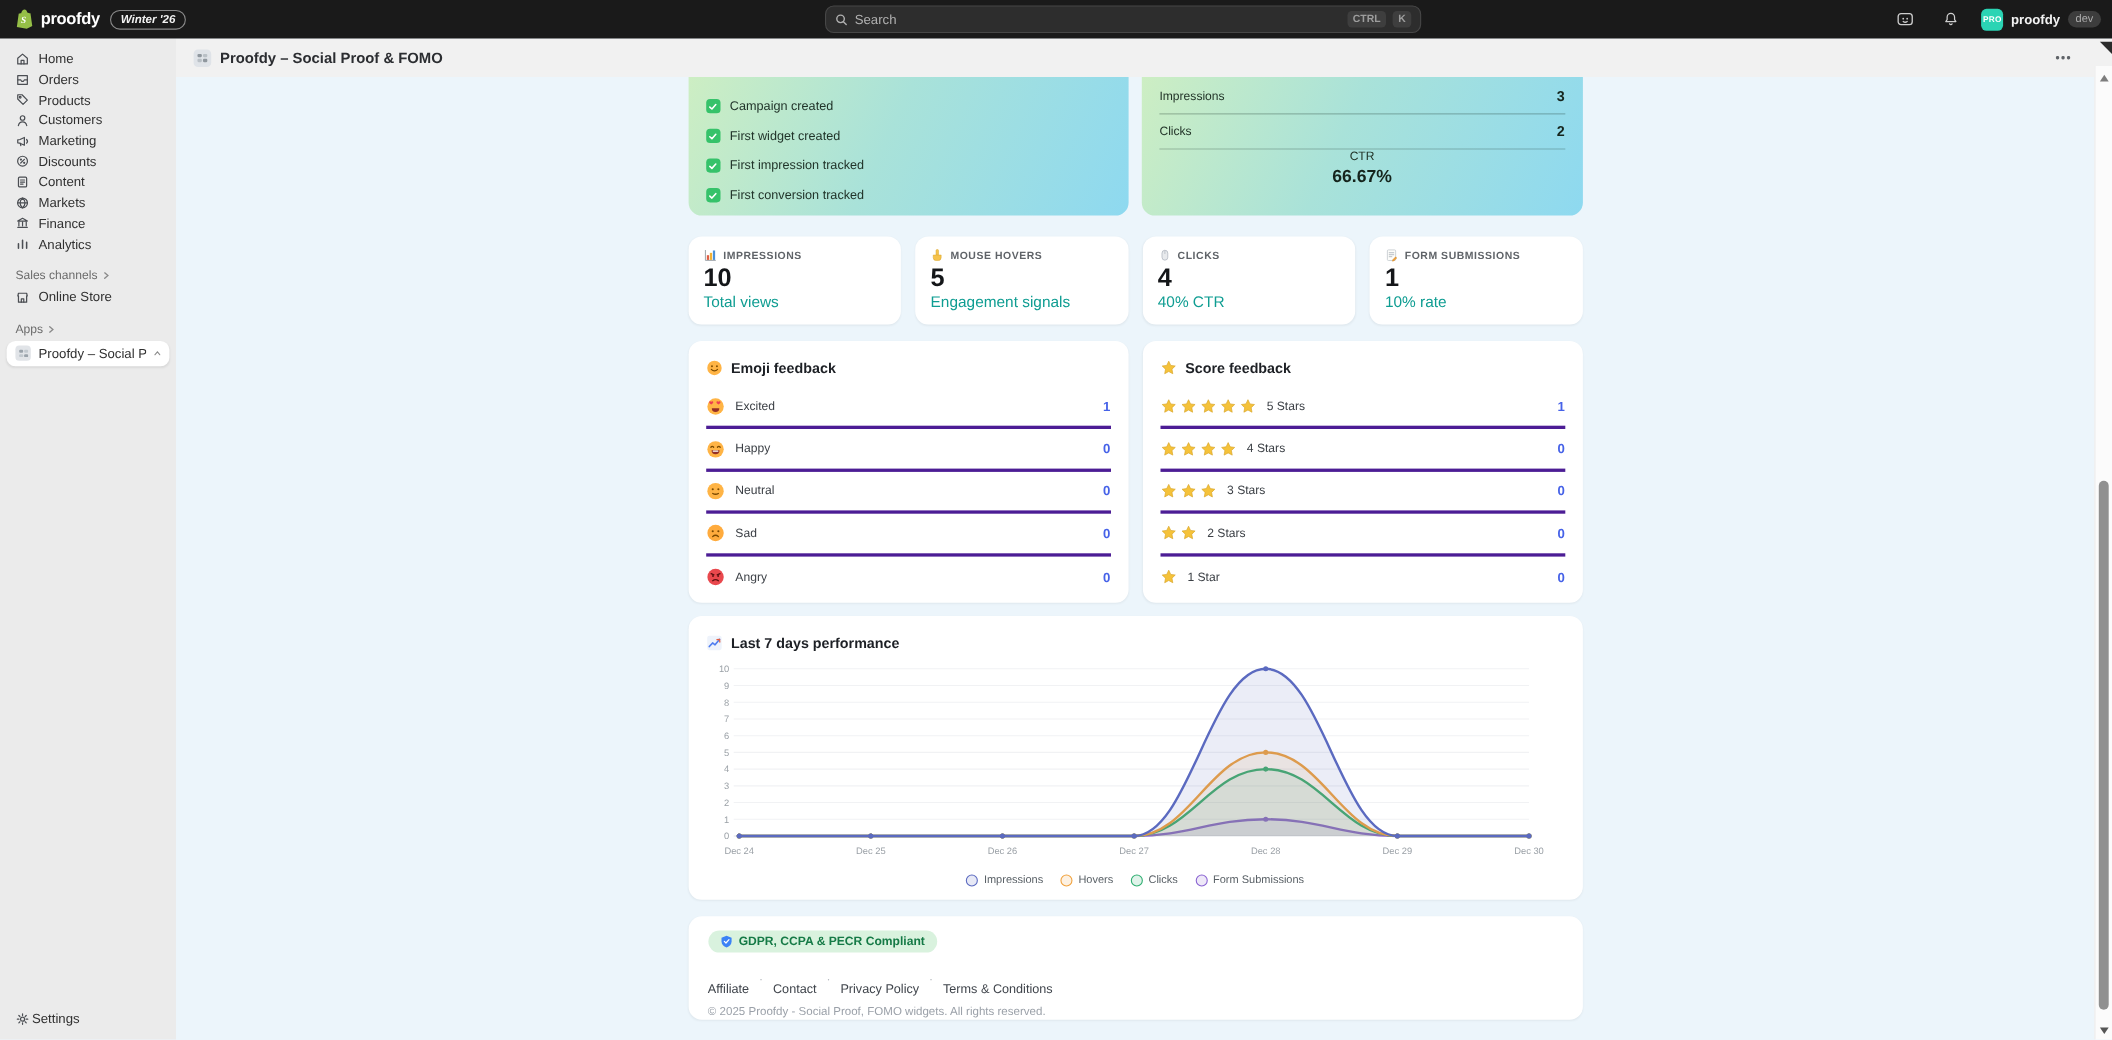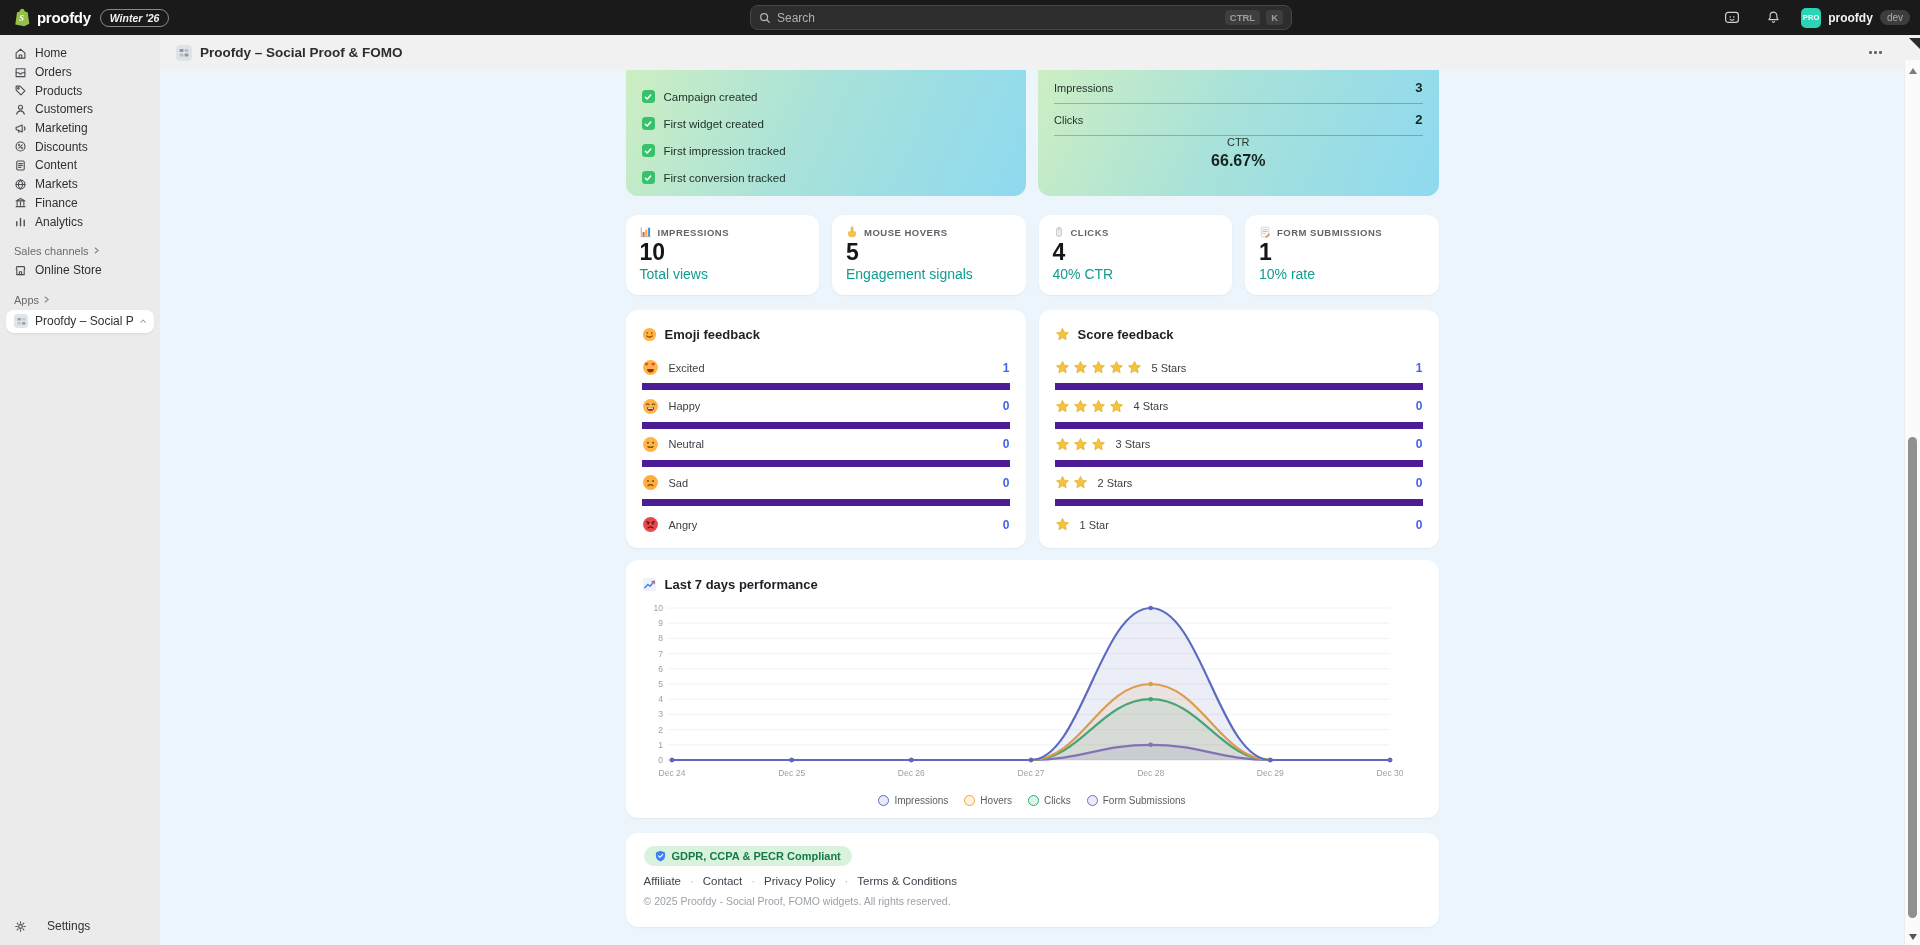--- a/index.html
+++ b/index.html
@@ -24,21 +24,21 @@
 
   
   .sidebar { position:absolute; left:0; top:35px; width:160px; height:910px; background:#ebebeb; z-index:40; }
   .nav { padding-top:9px; }
   .nav-item { height:18.7px; display:flex; align-items:center; gap:8px; margin:0 6px; padding:0 8px; border-radius:6px; cursor:pointer; }
   .nav-label { font-size:12px; color:#303030; }
   .section-head { display:flex; align-items:center; gap:4px; margin:14px 14px 4px 14px; font-size:11px; color:#6b6b6b; cursor:pointer; }
   .app-item { background:#ffffff; box-shadow:0 1px 2px rgba(0,0,0,.08); margin:2px 6px; height:23px; display:flex; align-items:center; gap:7px; padding:0 8px; border-radius:8px; cursor:pointer; }
   .app-item .nav-label { white-space:nowrap; overflow:hidden; }
   .app-mini-icon { width:14px; height:14px; border-radius:3.5px; background:#e1e4e8; display:flex; align-items:center; justify-content:center; flex:none; }
-  .settings-item { position:absolute; left:6px; right:22px; bottom:8px; height:22px; display:flex; align-items:center; gap:20px; padding:0 8px; border-radius:6px; cursor:pointer;margin-top:34px; }
+  .settings-item { position:absolute; left:6px; right:22px; bottom:8px; height:22px; display:flex; align-items:center; gap:2px; padding:0 8px; border-radius:6px; cursor:pointer;margin-top:34px; }
 
   
   .page-header { position:absolute; left:160px; top:35px; right:0; height:35px; background:#f1f1f1; display:flex; align-items:center; gap:8px; padding:0 34px 0 16px; z-index:30; }
   .app-icon { width:16px; height:16px; border-radius:4px; background:#dfe3e8; display:flex; align-items:center; justify-content:center; }
   .page-title { font-size:13.5px; font-weight:700; color:#2b2d31; }
   .more-btn { margin-left:auto; display:flex; gap:2.5px; cursor:pointer; padding:6px 4px; }
   .more-btn i { width:2.6px; height:2.6px; border-radius:50%; background:#5f6368; display:block; }
 
   
   .content { position:absolute; left:160px; top:70px; right:16px; bottom:0; background:#ecf5fb; overflow:hidden; }
@@ -65,39 +65,39 @@
   .stat-label { font-size:9.5px; font-weight:700; color:#5f6368; letter-spacing:.5px; }
   .stat-value { font-size:23px; font-weight:800; color:#141619; line-height:1.1; margin-top:2px; }
   .stat-sub { font-size:14px; color:#0f9d92; margin-top:1px; }
 
   
   .fb-row { margin-top:15px; gap:13px; }
   .fb-card { flex:1; height:238px; padding:12px 16px; }
   .fb-head { display:flex; align-items:center; gap:8px; height:24px; }
   .fb-title { font-size:13px; font-weight:700; color:#1d2025; }
   .fb-list { margin-top:6px; }
-  .fb-item { height:38.4px; display:flex; align-items:center; border-bottom:7px solid #4c1d95; }
+  .fb-item { height:38.4px; display:flex; align-items:center; border-bottom:3px solid #4c1d95; }
   .fb-item:last-child { border-bottom:none; }
   .fb-label { font-size:11px; color:#3c4046; margin-left:10px; }
   .fb-value { margin-left:auto; font-size:12px; font-weight:700; color:#4662e8; }
   .stars { display:flex; gap:3px; }
 
   
   .chart-card { margin-top:12px; height:258px; padding:12px 16px; }
   .legend { display:flex; justify-content:center; gap:16px; margin-top:3px; }
   .legend-item { display:flex; align-items:center; gap:5px; }
   .legend-swatch { width:11px; height:11px; border-radius:50%; border:1.5px solid #999; }
   .legend-label { font-size:10px; color:#596066; }
   .tick { font-size:8.5px; fill:#9aa0a6; font-family:"Liberation Sans",sans-serif; }
 
   
   .footer-card { margin-top:15px; height:94px; padding:13px 18px; }
   .compliance-badge { display:inline-flex; align-items:center; gap:6px; background:#d9f2de; color:#157a46; border-radius:999px; padding:4px 11px; font-size:11px; font-weight:700; }
   .footer-links { display:flex; align-items:center; margin-top:9px; }
-  .footer-links a { font-size:11.5px; color:#3f444b; text-decoration:none; font-weight:400; cursor:pointer; }
+  .footer-links a { font-size:11.5px; color:#3f444b; text-decoration:none; font-weight:400; cursor:pointer;margin-top:18px; }
   .dot-sep { color:#b3b8be; margin:0 9px; font-size:11px; }
   .copyright { margin-top:8px; font-size:10.5px; color:#9ba1a9; }
 
   
   .scrollbar { position:absolute; right:0; top:60px; width:16px; bottom:0; background:#fbfbfb; border-left:1px solid #ececec; z-index:45; }
   .sb-arrow-up { position:absolute; top:8px; left:3.5px; width:0; height:0; border-left:4.5px solid transparent; border-right:4.5px solid transparent; border-bottom:6px solid #7d7d7d; cursor:pointer; }
   .sb-thumb { position:absolute; top:377px; left:3px; width:9px; height:481px; background:#909090; border-radius:5px; cursor:pointer; }
   .sb-arrow-down { position:absolute; bottom:5px; left:3.5px; width:0; height:0; border-left:4.5px solid transparent; border-right:4.5px solid transparent; border-top:6px solid #555; cursor:pointer; }
   .corner-wedge { position:absolute; right:0; top:38px; width:0; height:0; border-left:11px solid transparent; border-top:11px solid #2b2b2b; z-index:60; }
 </style>

